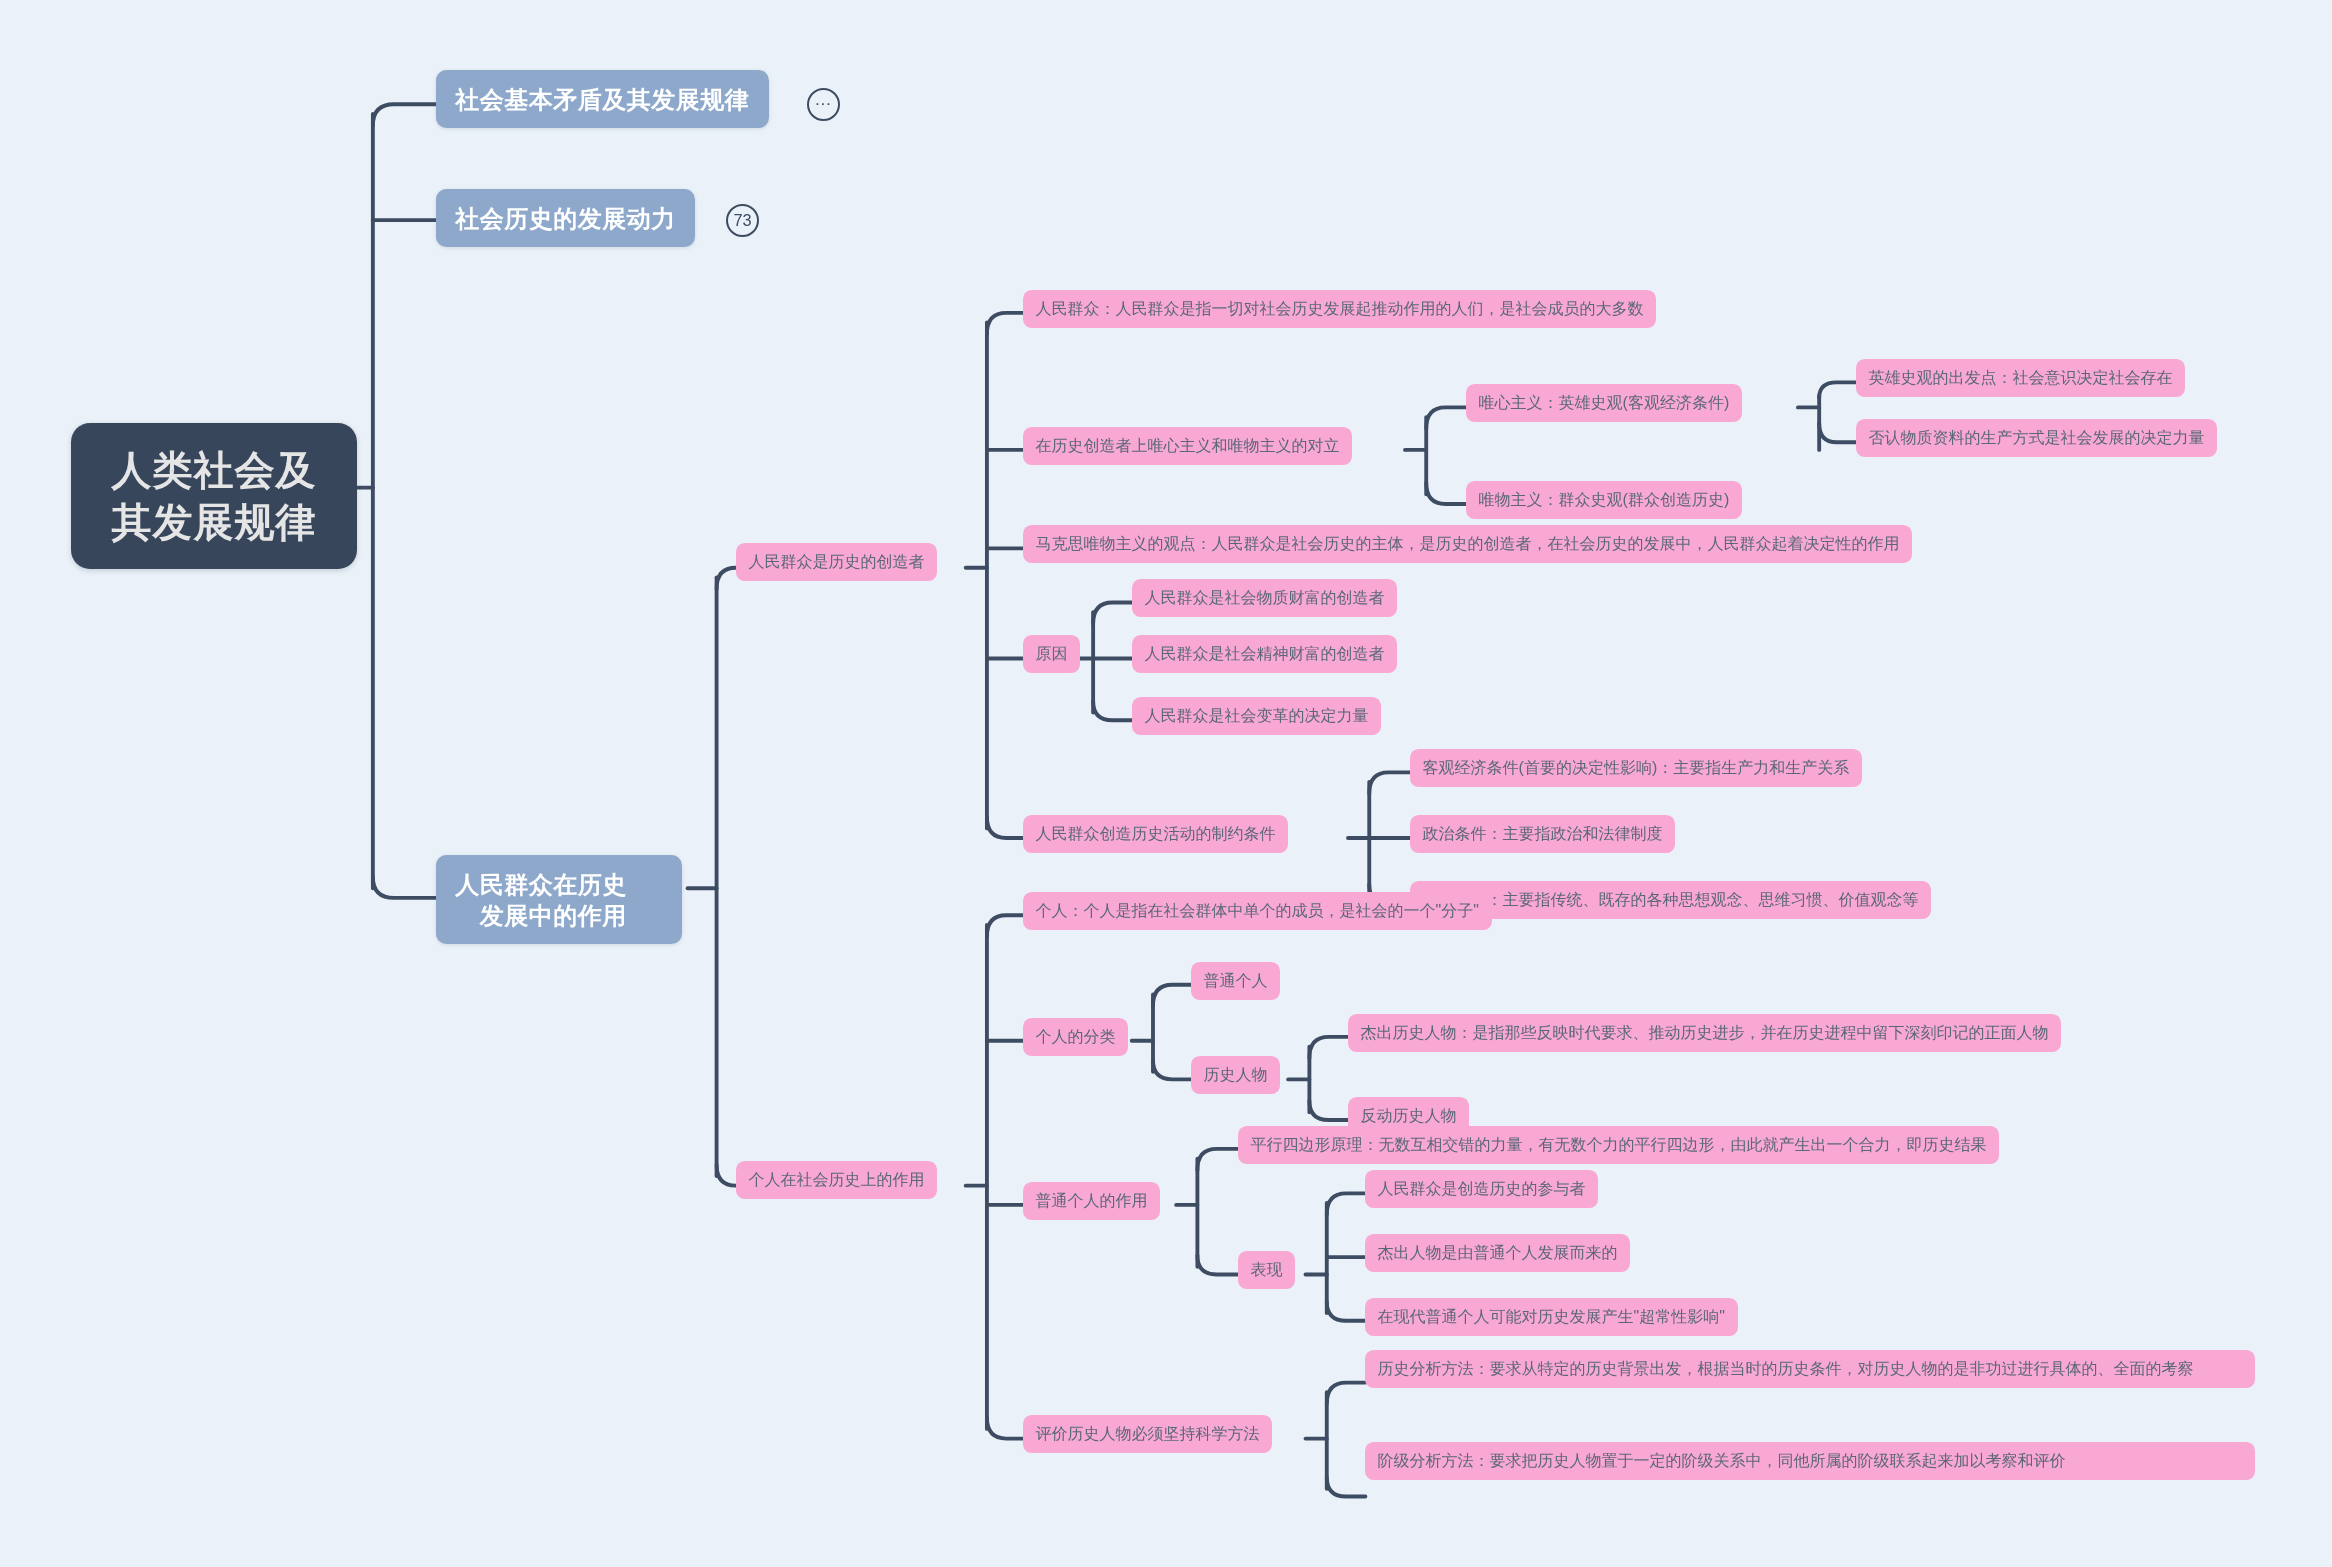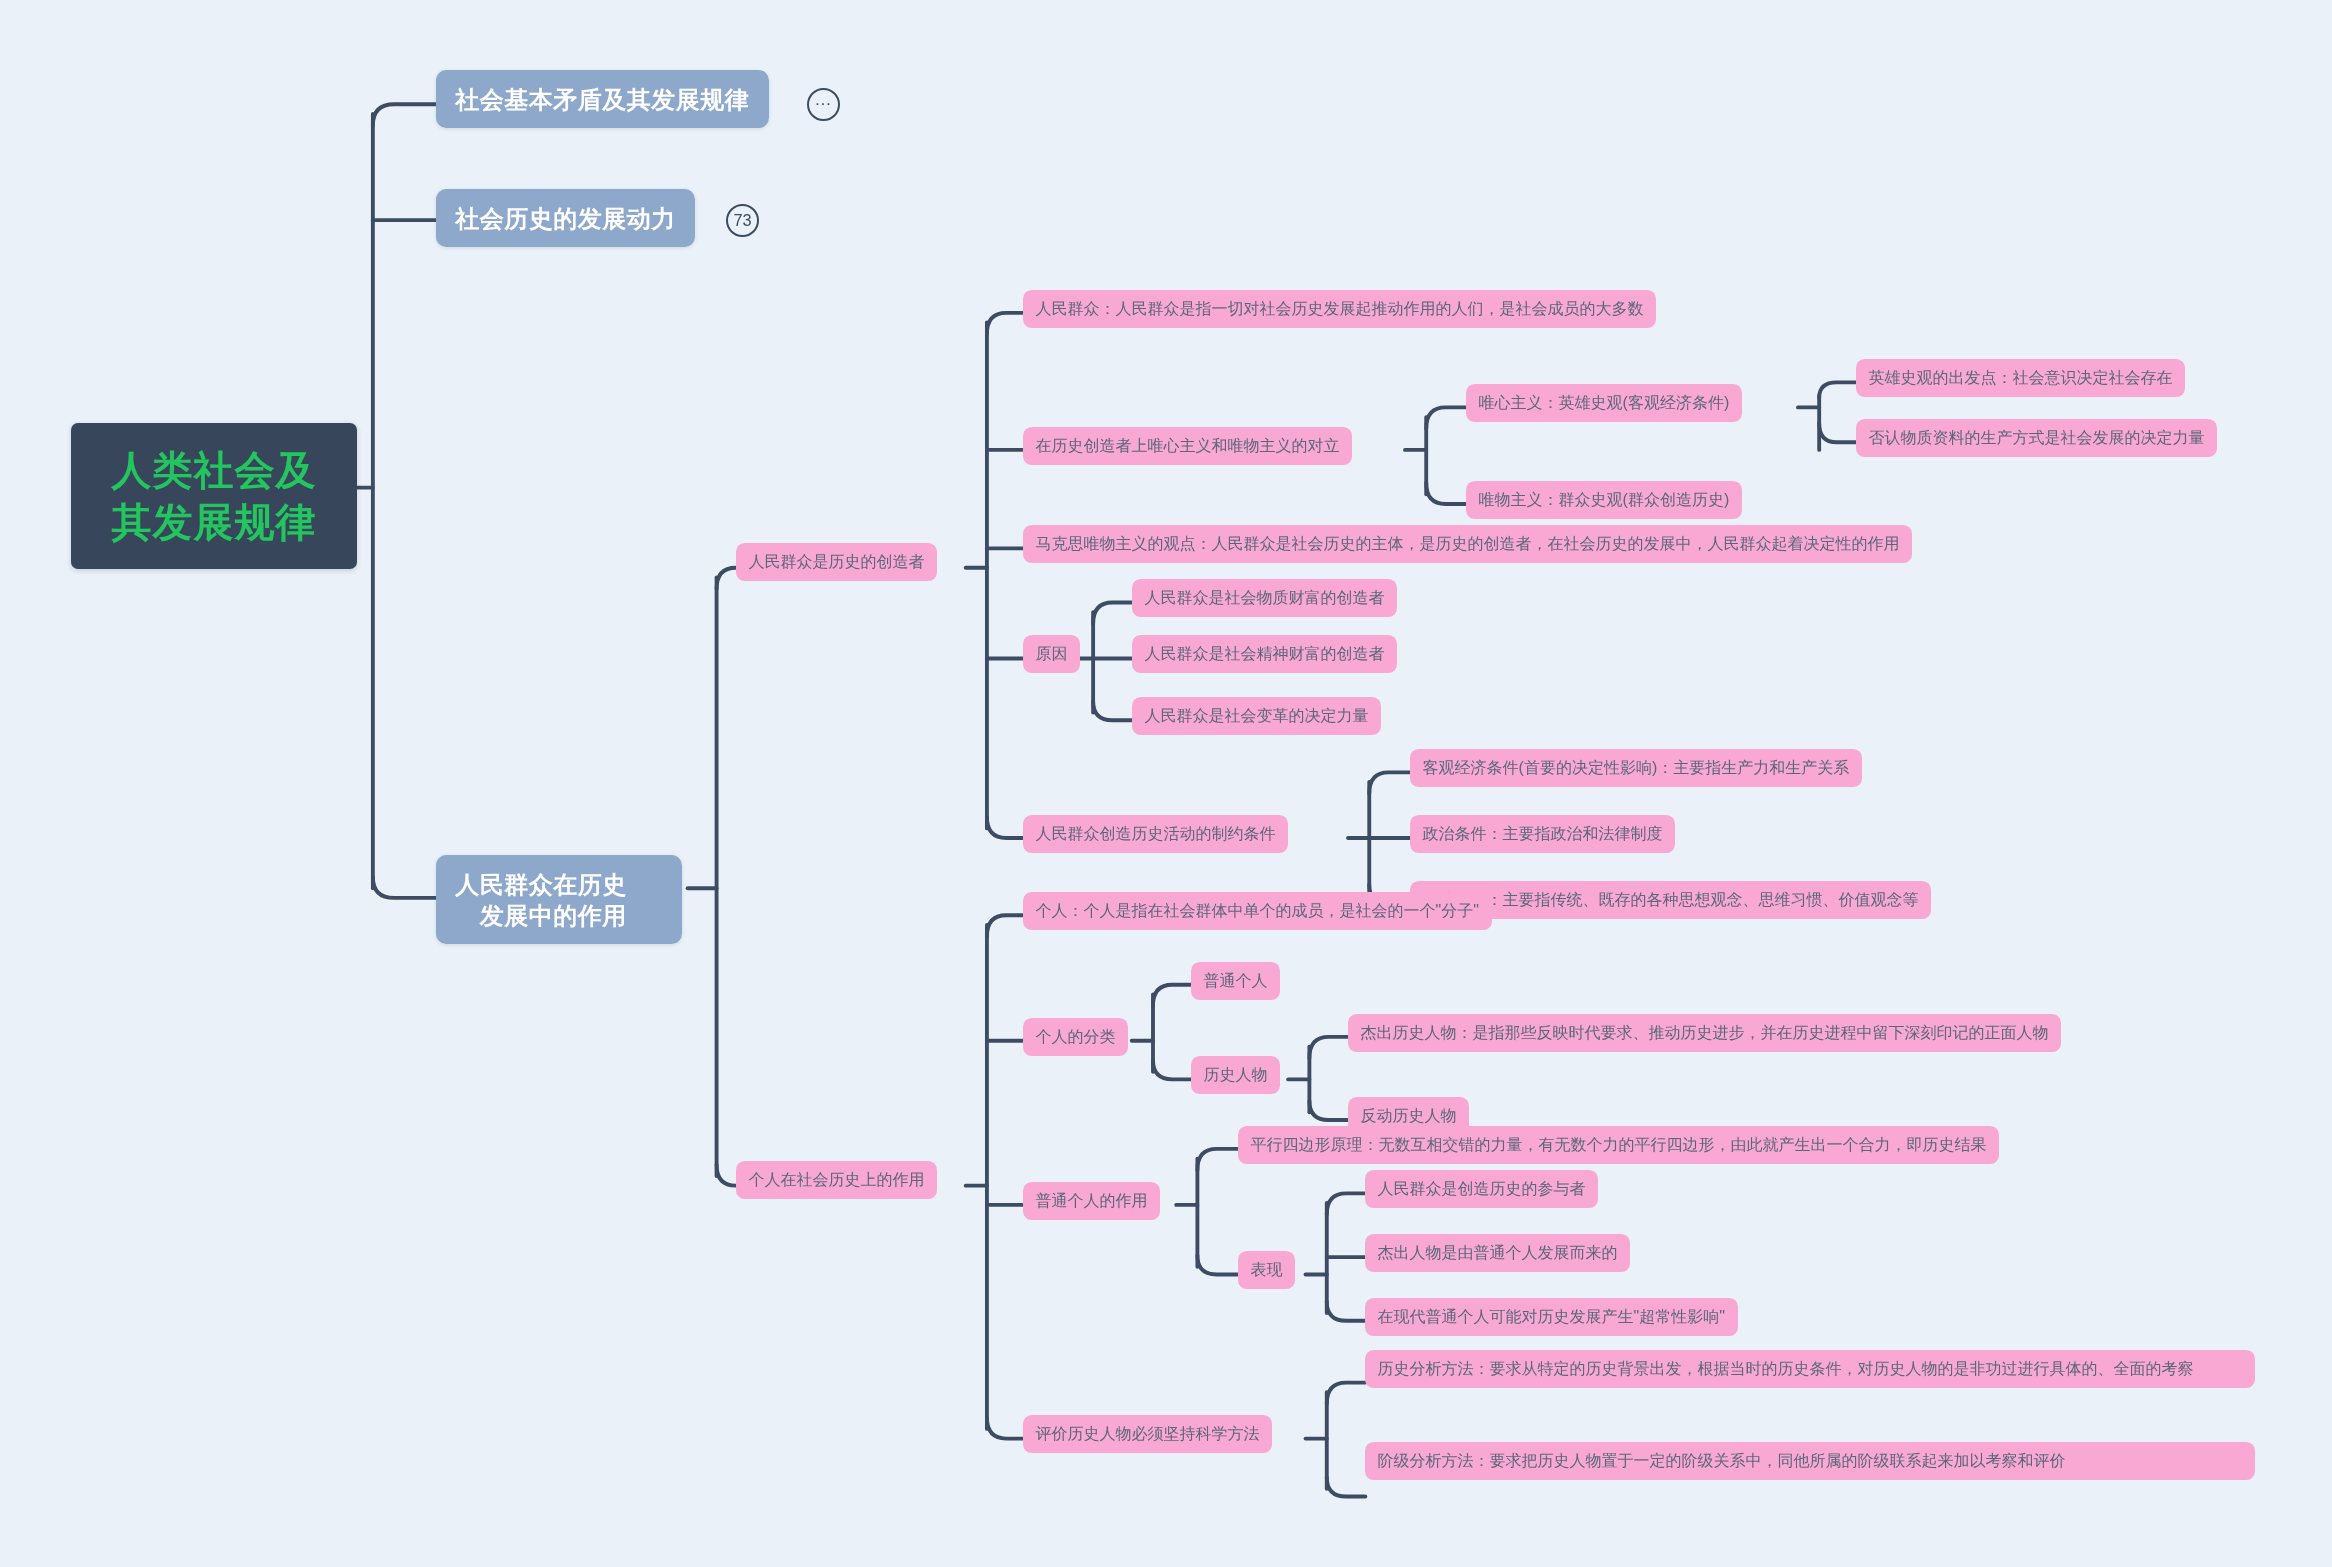--- a/index.html
+++ b/index.html
@@ -10,21 +10,21 @@
     overflow:hidden;
     position:relative;
   }
   #canvas{position:absolute;inset:0;}
   svg#wires{position:absolute;left:0;top:0;width:2333px;height:1567px;pointer-events:none;}
 
   .node{position:absolute;box-sizing:border-box;display:flex;align-items:center;}
 
   
   .root{
-    background:#38465c;color:#22c55e;border-radius:7px;
+    background:#38465c;color:#e5e5e5;border-radius:19px;
     font-size:40px;font-weight:bold;line-height:1.30;
     padding:21px 25px;letter-spacing:1px;
     box-shadow:0 1.9px 4.8px rgba(40,55,75,.18);
   }
   .root span{display:block;}
 
   
   .branch{
     background:#8da8ca;color:#ffffff;border-radius:10.6px;
     font-size:24px;font-weight:bold;line-height:1.30;

